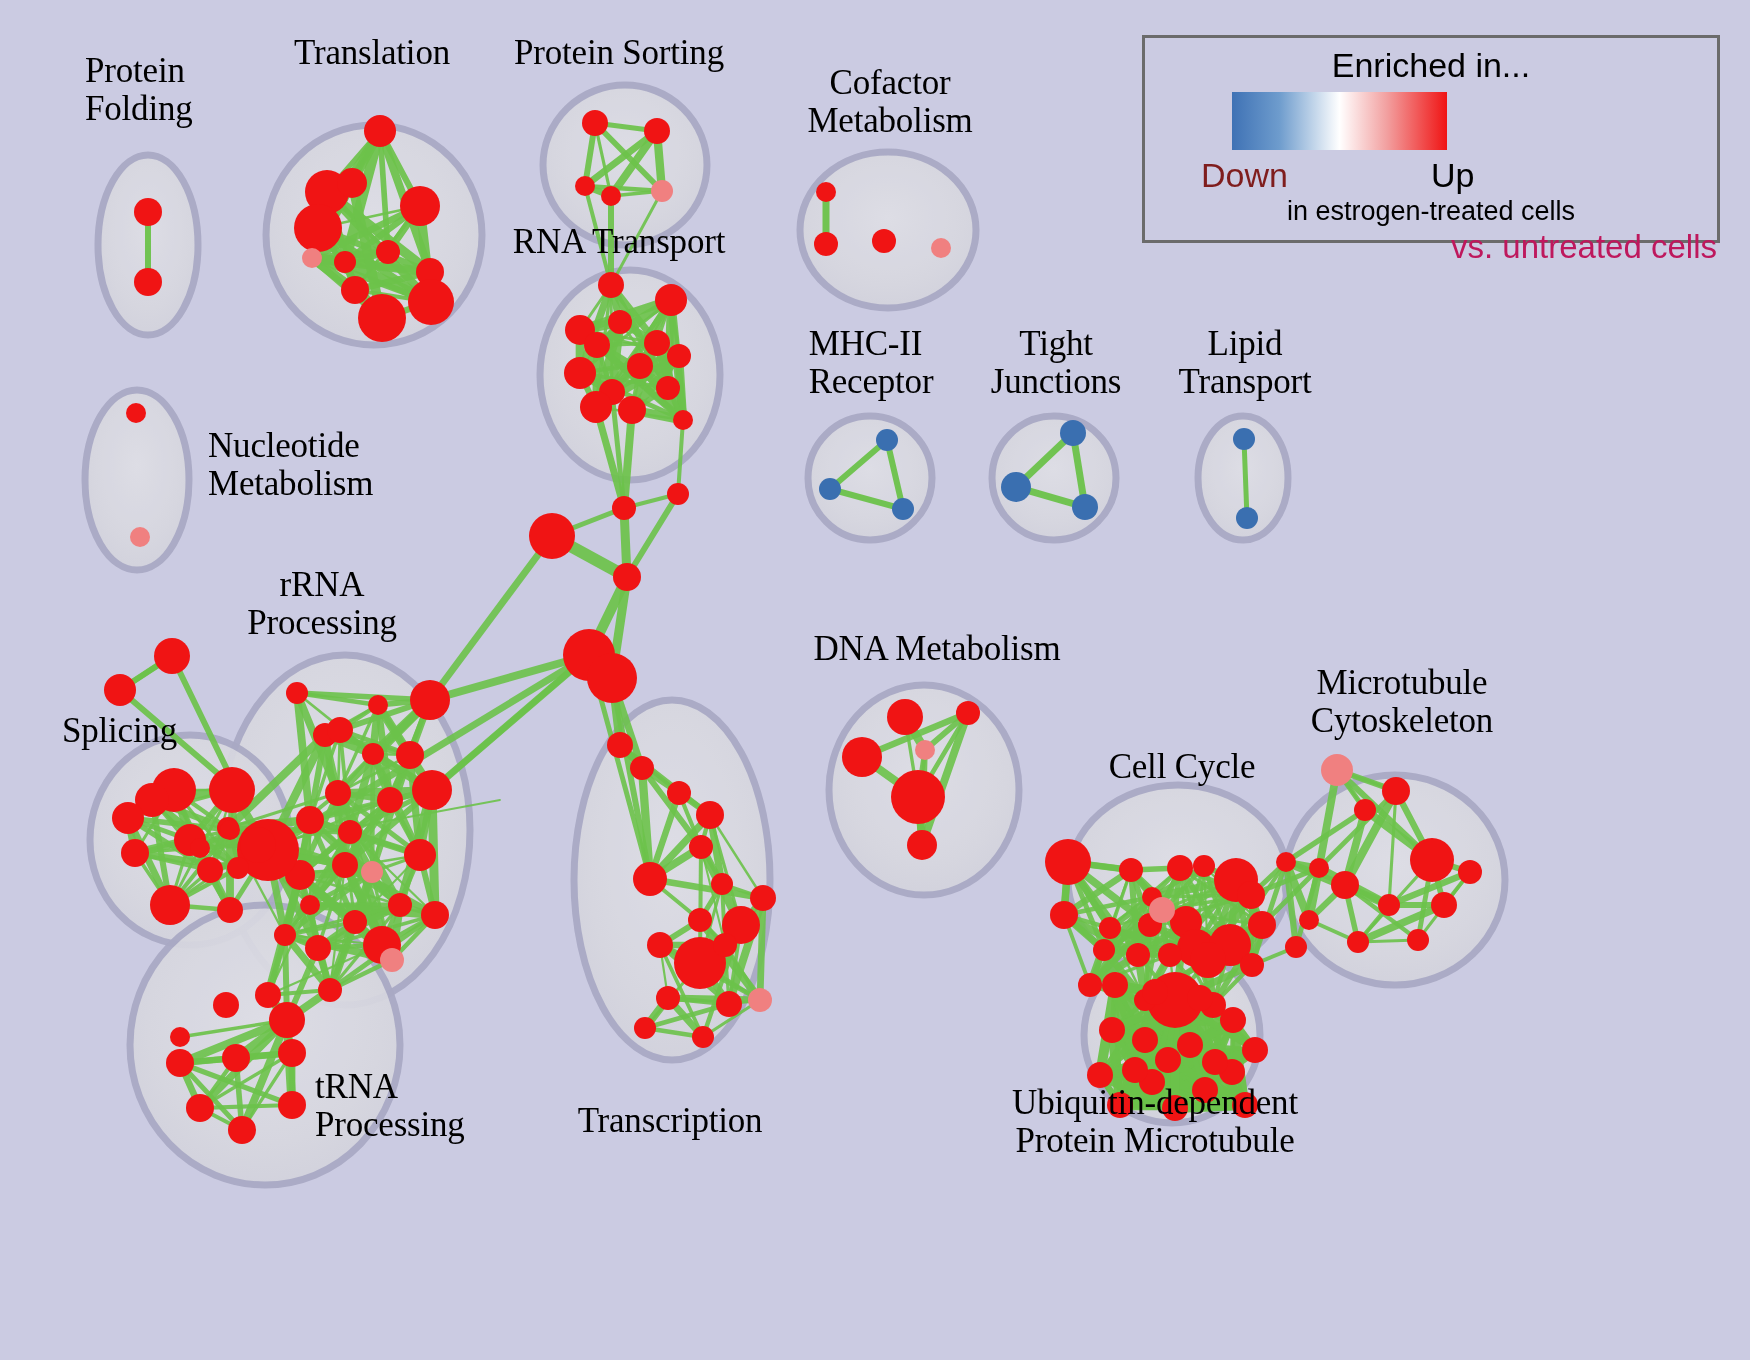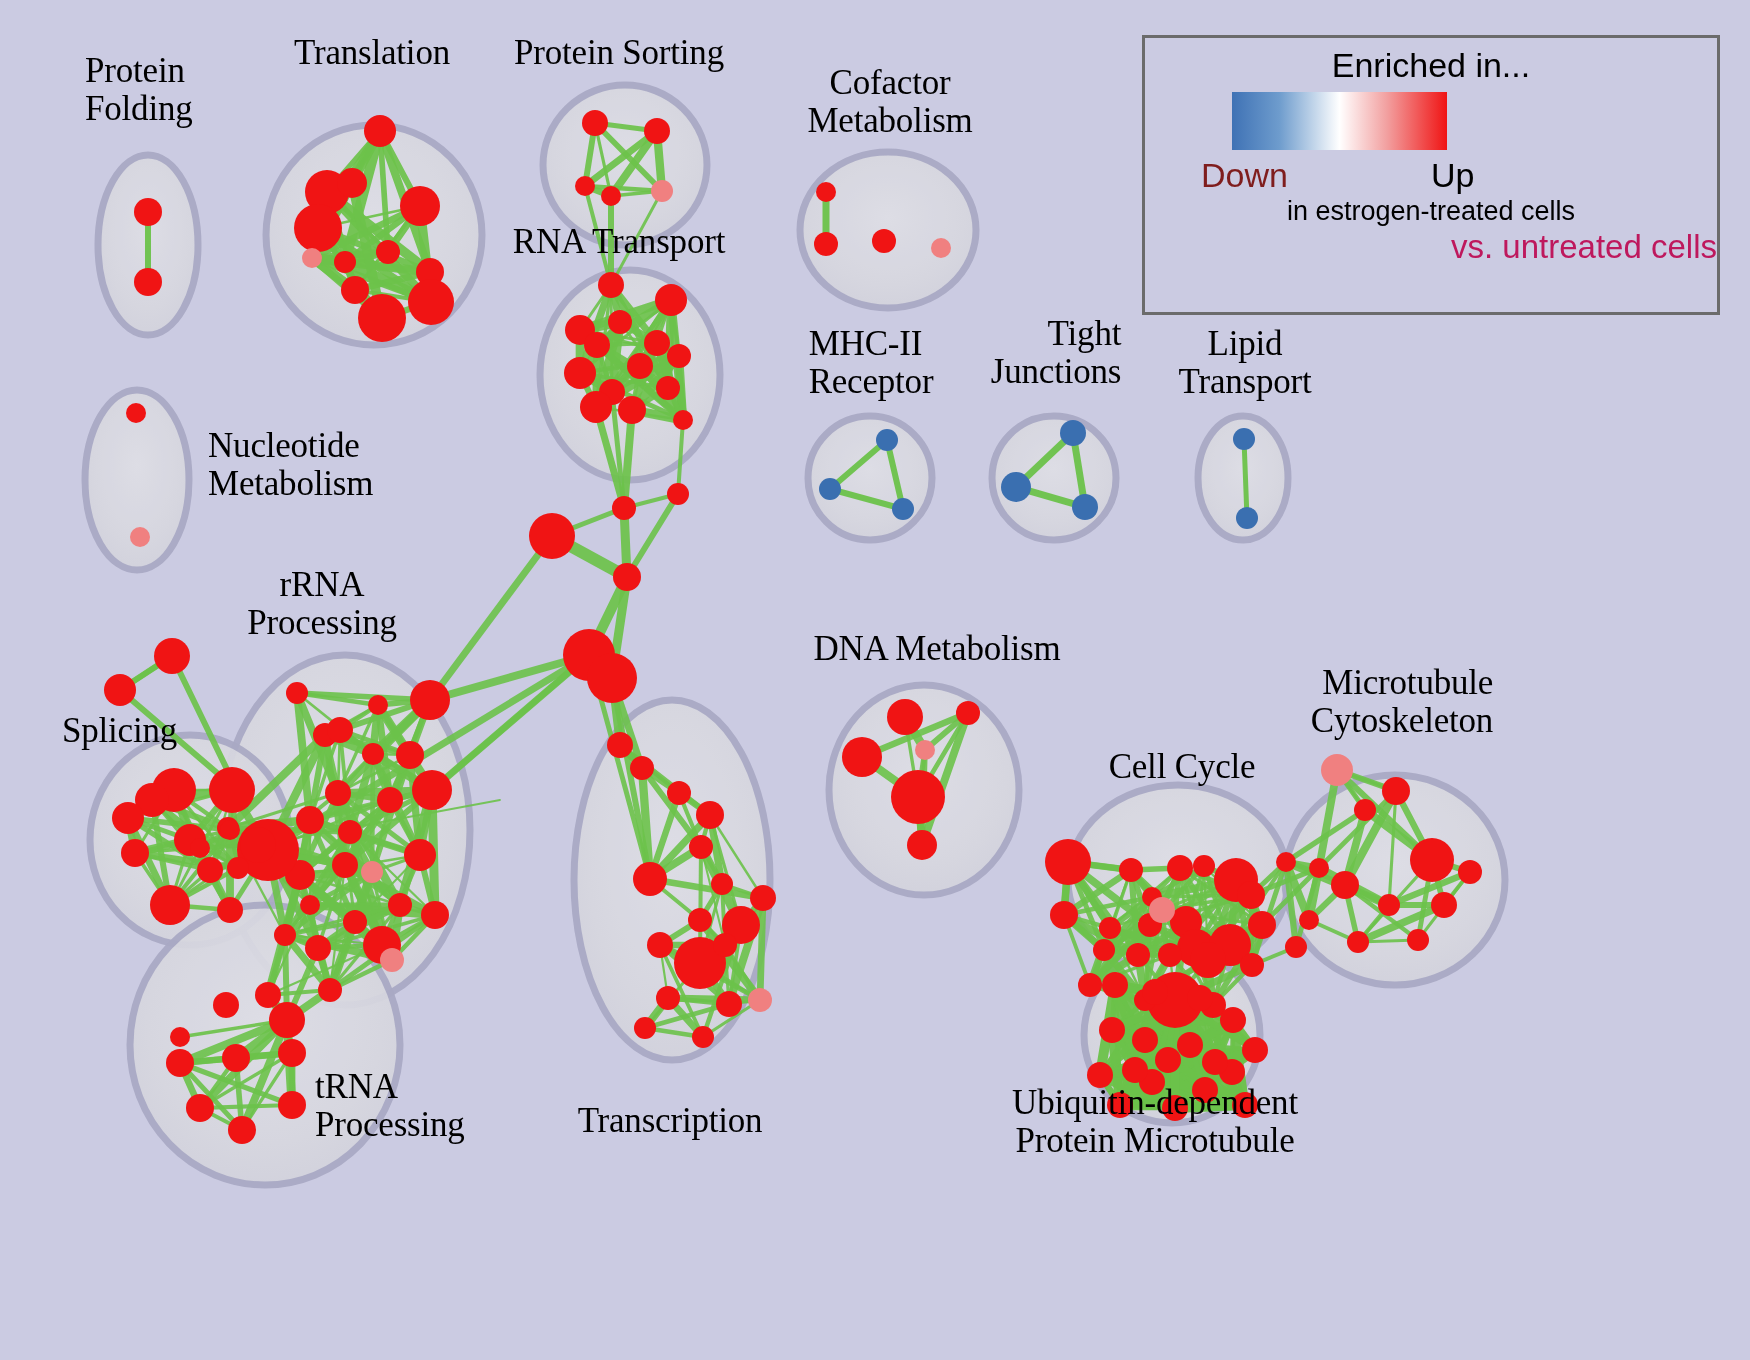--- a/index.html
+++ b/index.html
@@ -25,21 +25,21 @@
     white-space:pre;
     letter-spacing:-0.2px;
   }
   .lbl.c{text-align:center;transform:translateX(-50%);}
   .lbl.l{text-align:left;}
 
   
   #legend{
     position:absolute;
     left:1142px;top:35px;
-    width:578px;height:280px;
+    width:578px;height:208px;
     background:#cbcbe2;
     border:3px solid #6b6b6b;
     box-sizing:border-box;
   }
   #legend .ltitle{
     position:absolute;left:0;right:0;top:8px;
     text-align:center;font-size:34px;color:#000;
   }
   #legend .bar{
     position:absolute;left:87px;top:54px;width:215px;height:58px;
@@ -1062,33 +1062,33 @@
 Folding</div>
   <div class="lbl c" style="left:372px;top:34px;">Translation</div>
   <div class="lbl c" style="left:619px;top:34px;">Protein Sorting</div>
   <div class="lbl c" style="left:619px;top:223px;">RNA Transport</div>
   <div class="lbl c" style="left:890px;top:64px;text-align:center;">Cofactor
 Metabolism</div>
   <div class="lbl l" style="left:208px;top:427px;">Nucleotide
 Metabolism</div>
   <div class="lbl c" style="left:871px;top:325px;text-align:left;">MHC-II
 Receptor</div>
-  <div class="lbl c" style="left:1056px;top:315px;text-align:right;">Tight
+  <div class="lbl c" style="left:1056px;top:325px;text-align:center;">Tight
 Junctions</div>
   <div class="lbl c" style="left:1245px;top:325px;text-align:center;">Lipid
 Transport</div>
   <div class="lbl c" style="left:322px;top:566px;text-align:center;">rRNA
 Processing</div>
   <div class="lbl l" style="left:62px;top:712px;">Splicing</div>
   <div class="lbl l" style="left:315px;top:1068px;">tRNA
 Processing</div>
   <div class="lbl c" style="left:670px;top:1055px;margin-top:47px;">Transcription</div>
   <div class="lbl c" style="left:937px;top:630px;">DNA Metabolism</div>
   <div class="lbl c" style="left:1182px;top:748px;">Cell Cycle</div>
-  <div class="lbl c" style="left:1402px;top:664px;text-align:right;">Microtubule
+  <div class="lbl c" style="left:1402px;top:664px;text-align:center;">Microtubule
 Cytoskeleton</div>
   <div class="lbl c" style="left:1155px;top:1084px;text-align:center;">Ubiquitin-dependent
 Protein Microtubule</div>
 
   <div id="legend">
     <div class="ltitle">Enriched in...</div>
     <div class="bar"></div>
     <div class="down">Down</div>
     <div class="up">Up</div>
     <div class="sub1">in estrogen-treated cells</div>

